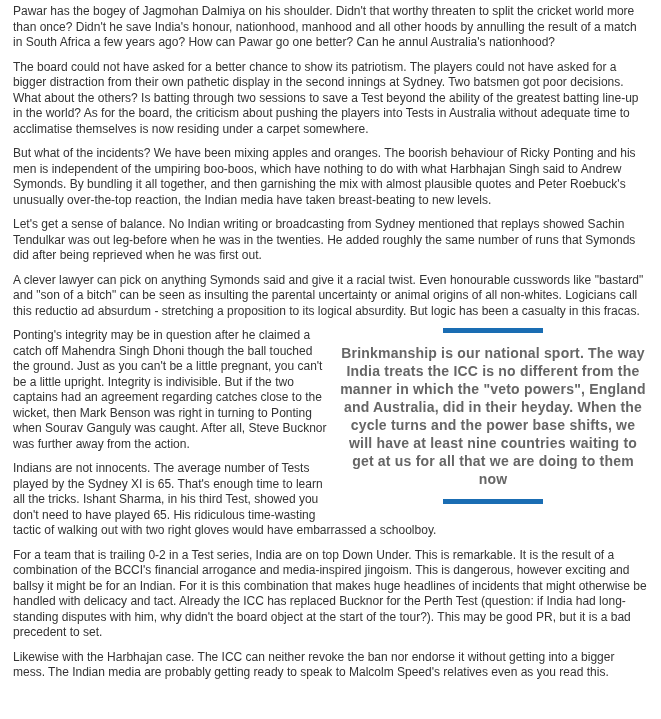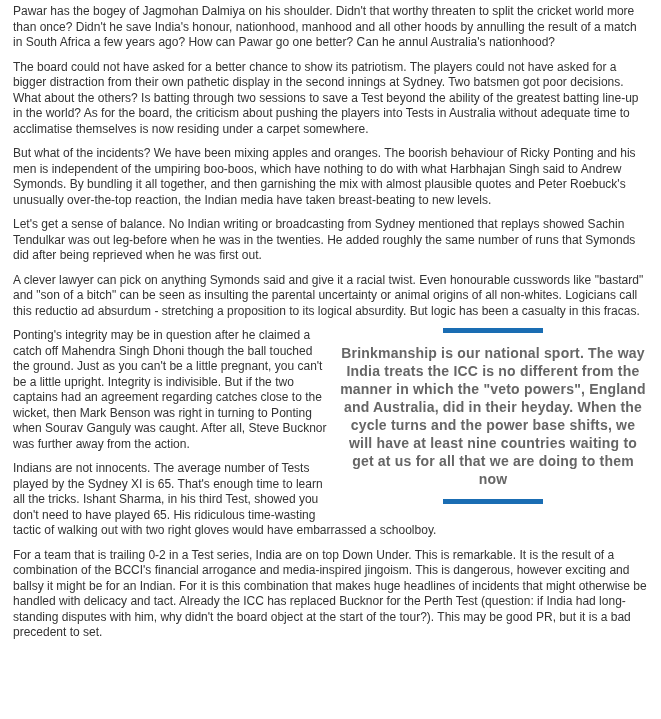--- a/index.html
+++ b/index.html
@@ -64,13 +64,14 @@
 
   <aside class="pullquote">
     <div class="rule"></div>
     <div class="pullquote-text">Brinkmanship is our national sport. The way India treats the ICC is no different from the manner in which the "veto powers", England and Australia, did in their heyday. When the cycle turns and the power base shifts, we will have at least nine countries waiting to get at us for all that we are doing to them now</div>
     <div class="rule"></div>
   </aside>
 
   <p>Ponting's integrity may be in question after he claimed a catch off Mahendra Singh Dhoni though the ball touched the ground. Just as you can't be a little pregnant, you can't be a little upright. Integrity is indivisible. But if the two captains had an agreement regarding catches close to the wicket, then Mark Benson was right in turning to Ponting when Sourav Ganguly was caught. After all, Steve Bucknor was further away from the action.</p>
   <p>Indians are not innocents. The average number of Tests played by the Sydney XI is 65. That's enough time to learn all the tricks. Ishant Sharma, in his third Test, showed you don't need to have played 65. His ridiculous time-wasting tactic of walking out with two right gloves would have embarrassed a schoolboy.</p>
   <p>For a team that is trailing 0-2 in a Test series, India are on top Down Under. This is remarkable. It is the result of a combination of the BCCI's financial arrogance and media-inspired jingoism. This is dangerous, however exciting and ballsy it might be for an Indian. For it is this combination that makes huge headlines of incidents that might otherwise be handled with delicacy and tact. Already the ICC has replaced Bucknor for the Perth Test (question: if India had long-standing disputes with him, why didn't the board object at the start of the tour?). This may be good PR, but it is a bad precedent to set.</p>
+  <p>Likewise with the Harbhajan case. The ICC can neither revoke the ban nor endorse it without getting into a bigger mess. The Indian media are probably getting ready to speak to Malcolm Speed's relatives even as you read this.</p>
 </div>
 
 </body></html>

